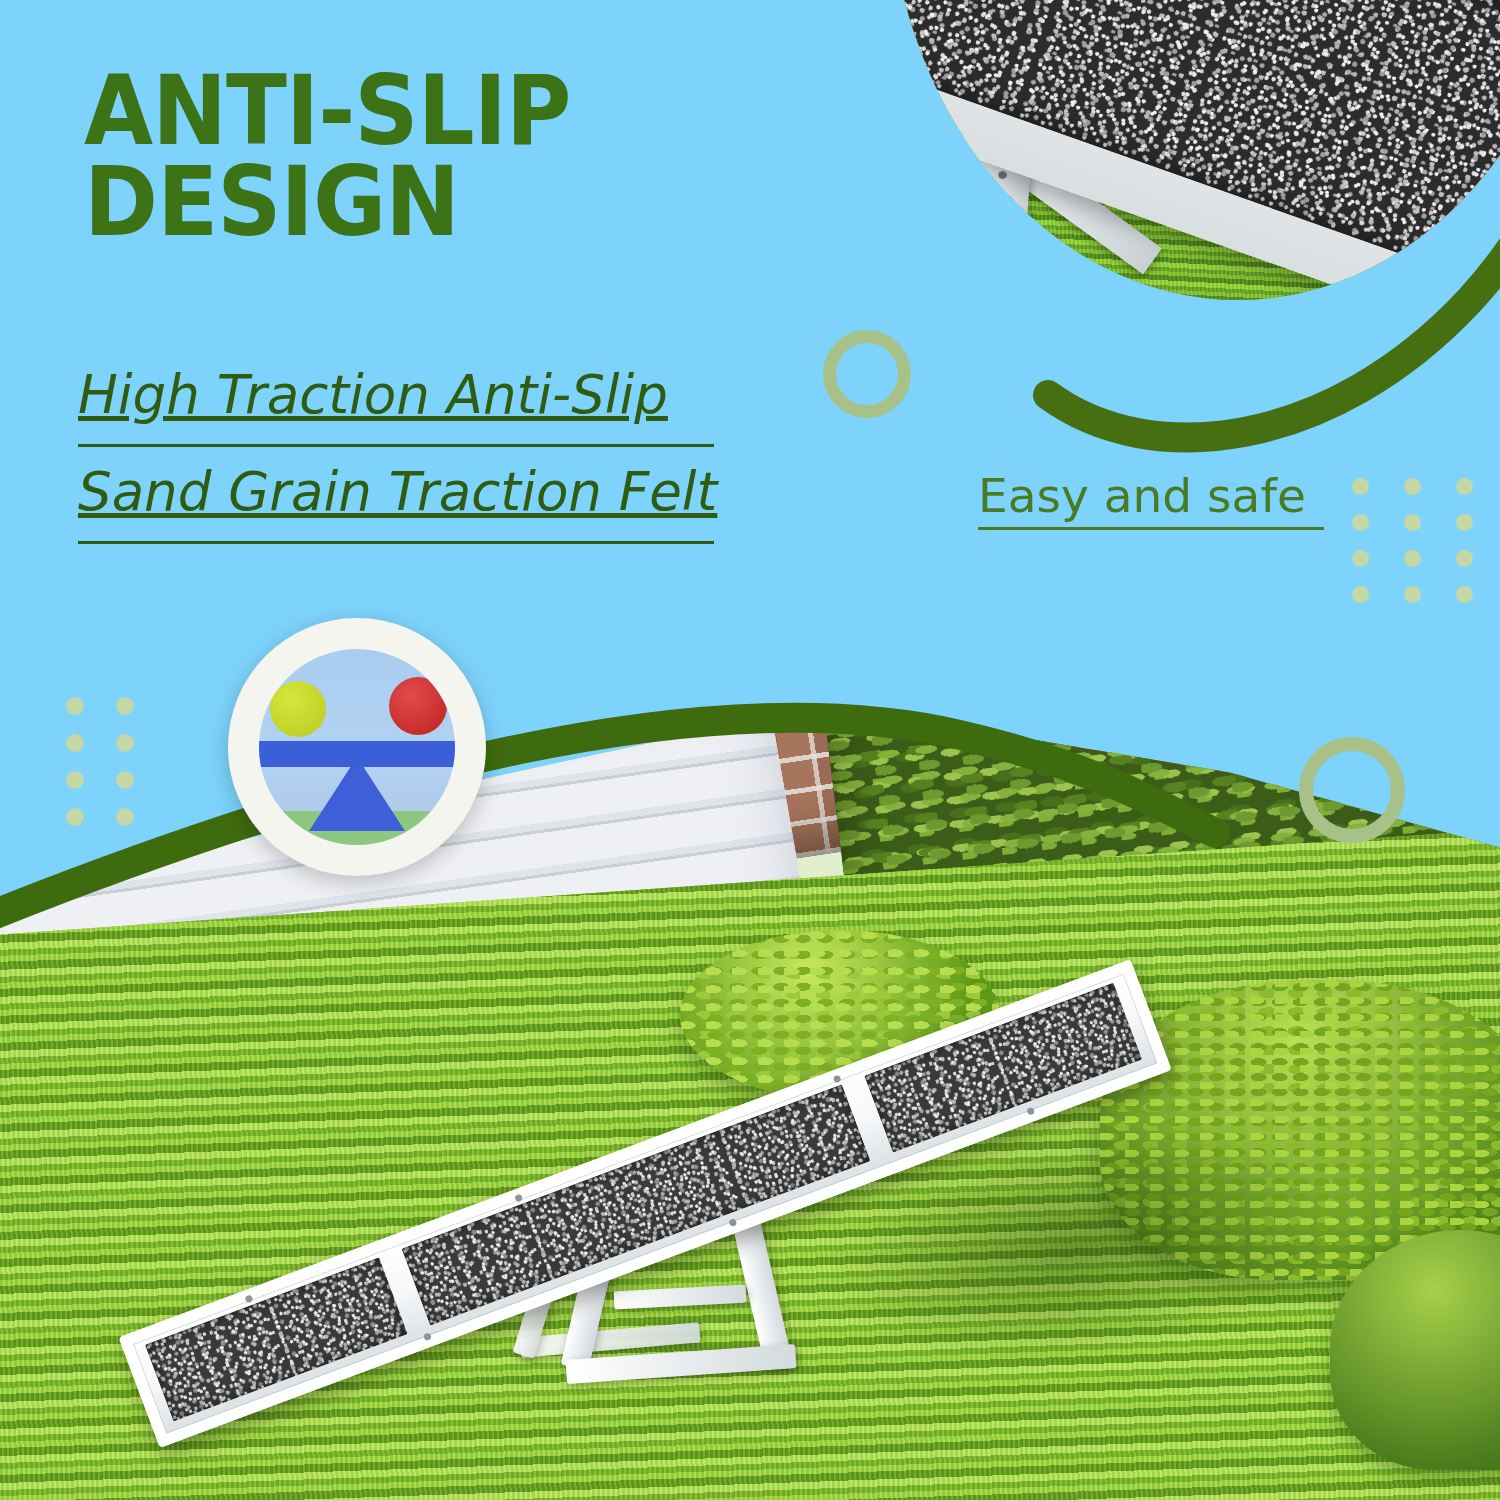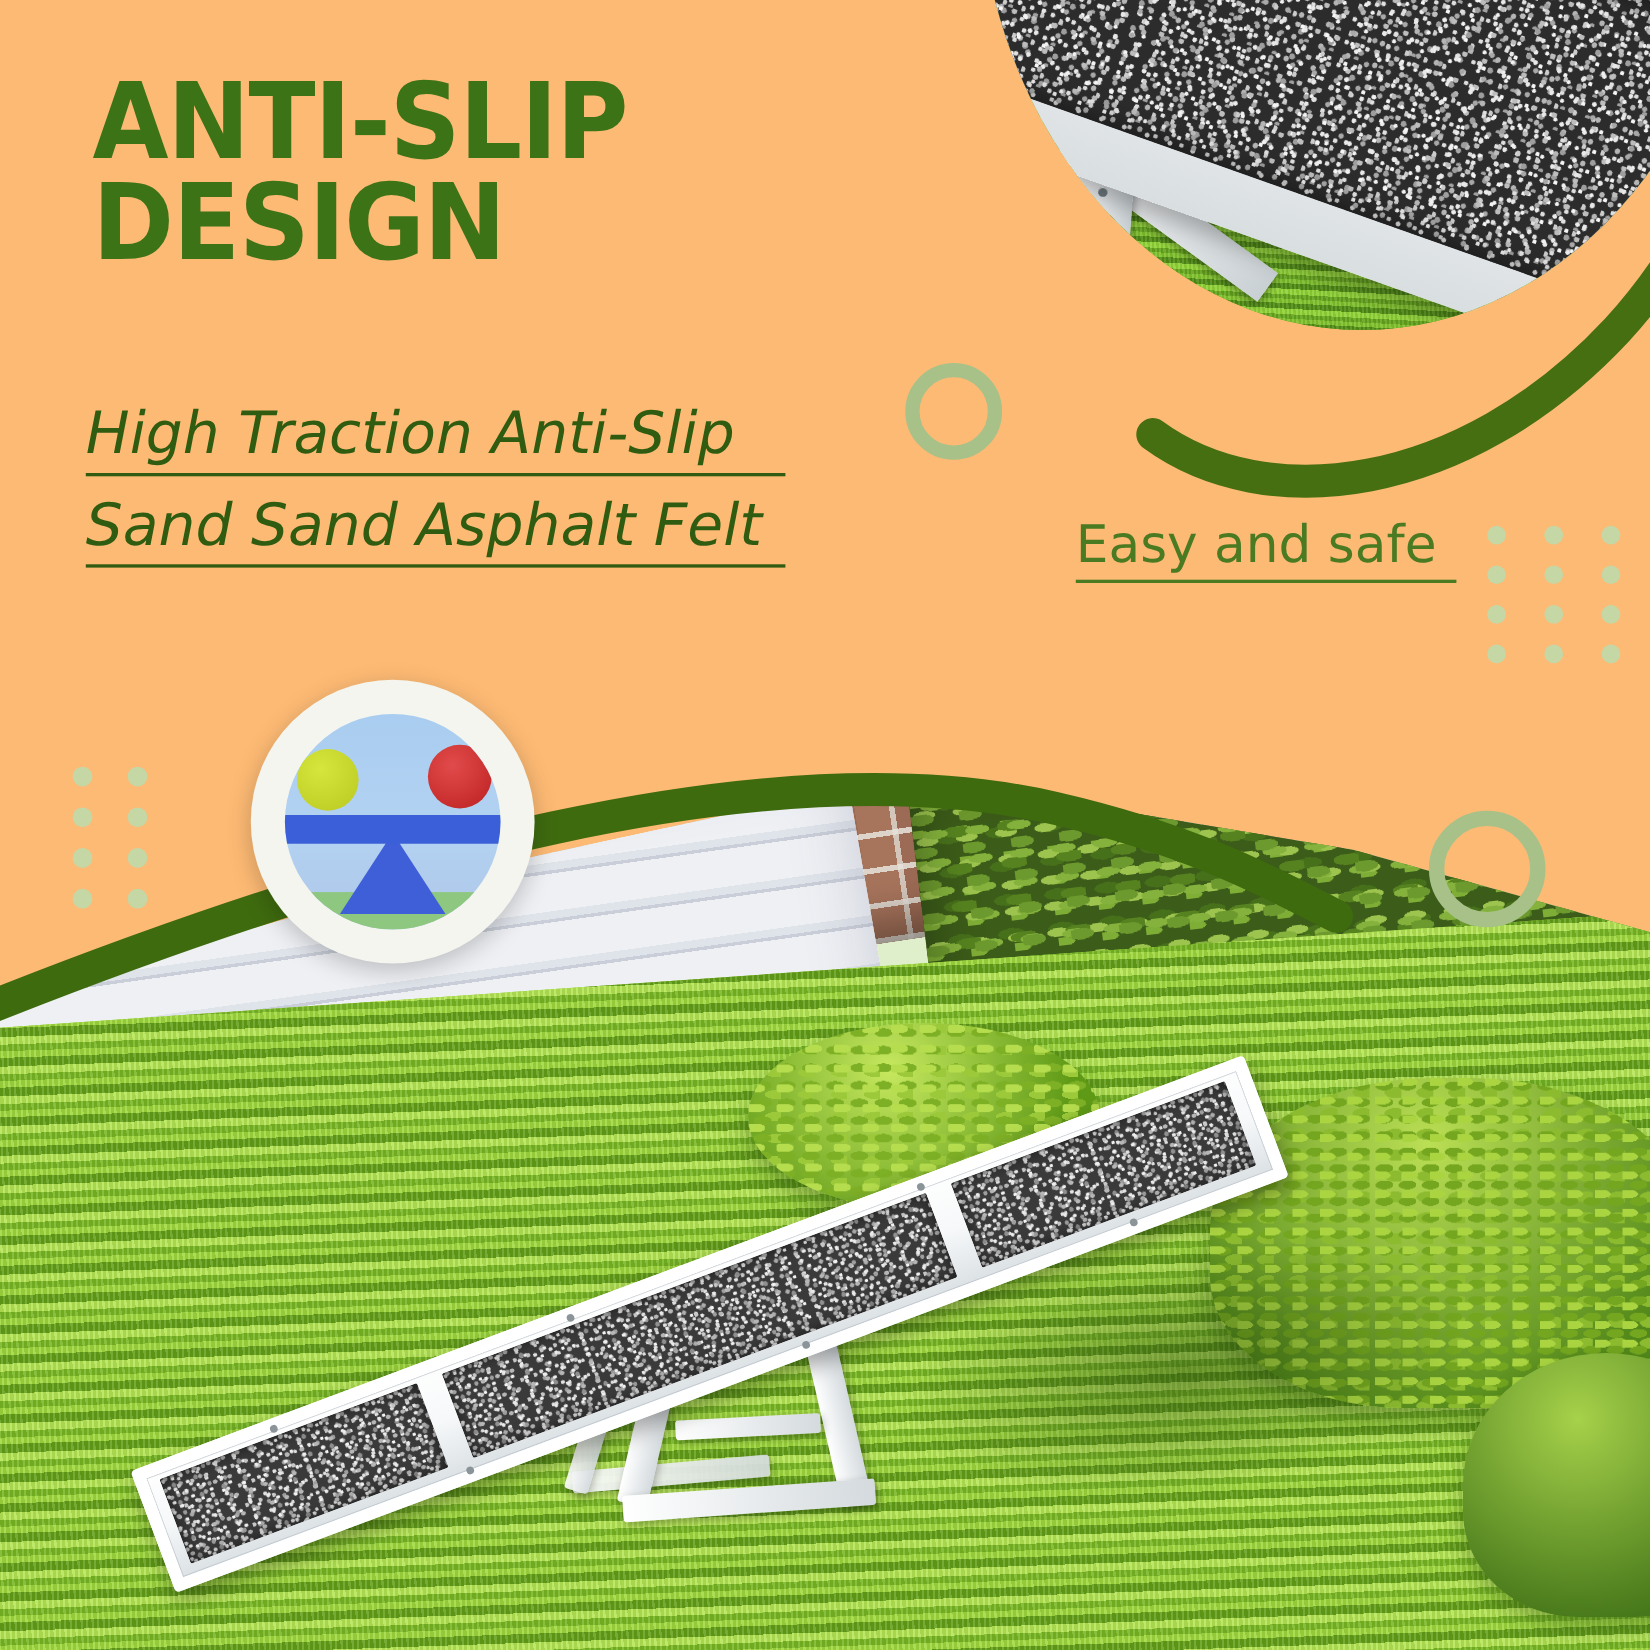--- a/index.html
+++ b/index.html
@@ -2,21 +2,21 @@
 <html><head>
 <meta charset="utf-8">
 <style>
   html,body{margin:0;padding:0;}
   body{
     width:1500px;height:1500px;
     background:#f2f9e2;
     font-family:"Liberation Sans",sans-serif;
     overflow:hidden;
   }
-  #stage{position:relative;width:1500px;height:1500px;overflow:hidden;background:#fdba74;}
+  #stage{position:relative;width:1500px;height:1500px;overflow:hidden;background:#7dd3fc;}
 
   
   .dotgrid{position:absolute;display:grid;}
   .dotgrid i{display:block;border-radius:50%;background:#c4d7a5;}
   #dots-right{left:1352px;top:478px;grid-template-columns:repeat(3,52px);grid-template-rows:repeat(4,36px);}
   #dots-right i{width:17px;height:17px;}
   #dots-left{left:66px;top:697px;grid-template-columns:repeat(2,50px);grid-template-rows:repeat(4,37px);}
   #dots-left i{width:18px;height:18px;}
 
   
@@ -41,24 +41,25 @@
     position:absolute;left:78px;top:368px;width:680px;
     color:#2f5c10;
     font-family:"DejaVu Sans",sans-serif;
     font-style:italic;
     font-size:53px;
     line-height:1.0;
   }
   #subtitle .ul{
     display:block;
     border-bottom:3px solid #2f5c10;
-    padding-bottom:9px;
+    padding-bottom:23px;
     margin-bottom:18px;
     width:636px;
     white-space:nowrap;
+    text-decoration:underline;
   }
 
   #caption2{
     position:absolute;left:978px;top:472px;width:370px;
     color:#4a7a22;
     font-family:"DejaVu Sans",sans-serif;
     font-size:47px;
     line-height:1.0;
     text-align:left;
   }
@@ -406,20 +407,20 @@
       <i></i>
       <i></i>
       <i></i>
   </div>
 
   <div id="headline">ANTI-SLIP
 DESIGN</div>
 
   <div id="subtitle">
     <span class="ul">High Traction Anti-Slip</span>
-    <span class="ul">Sand Sand Asphalt Felt</span>
+    <span class="ul">Sand Grain Traction Felt</span>
   </div>
 
   <div id="caption2">
     <span class="ul">Easy and safe</span>
   </div>
 
 </div>
 
 </body></html>

